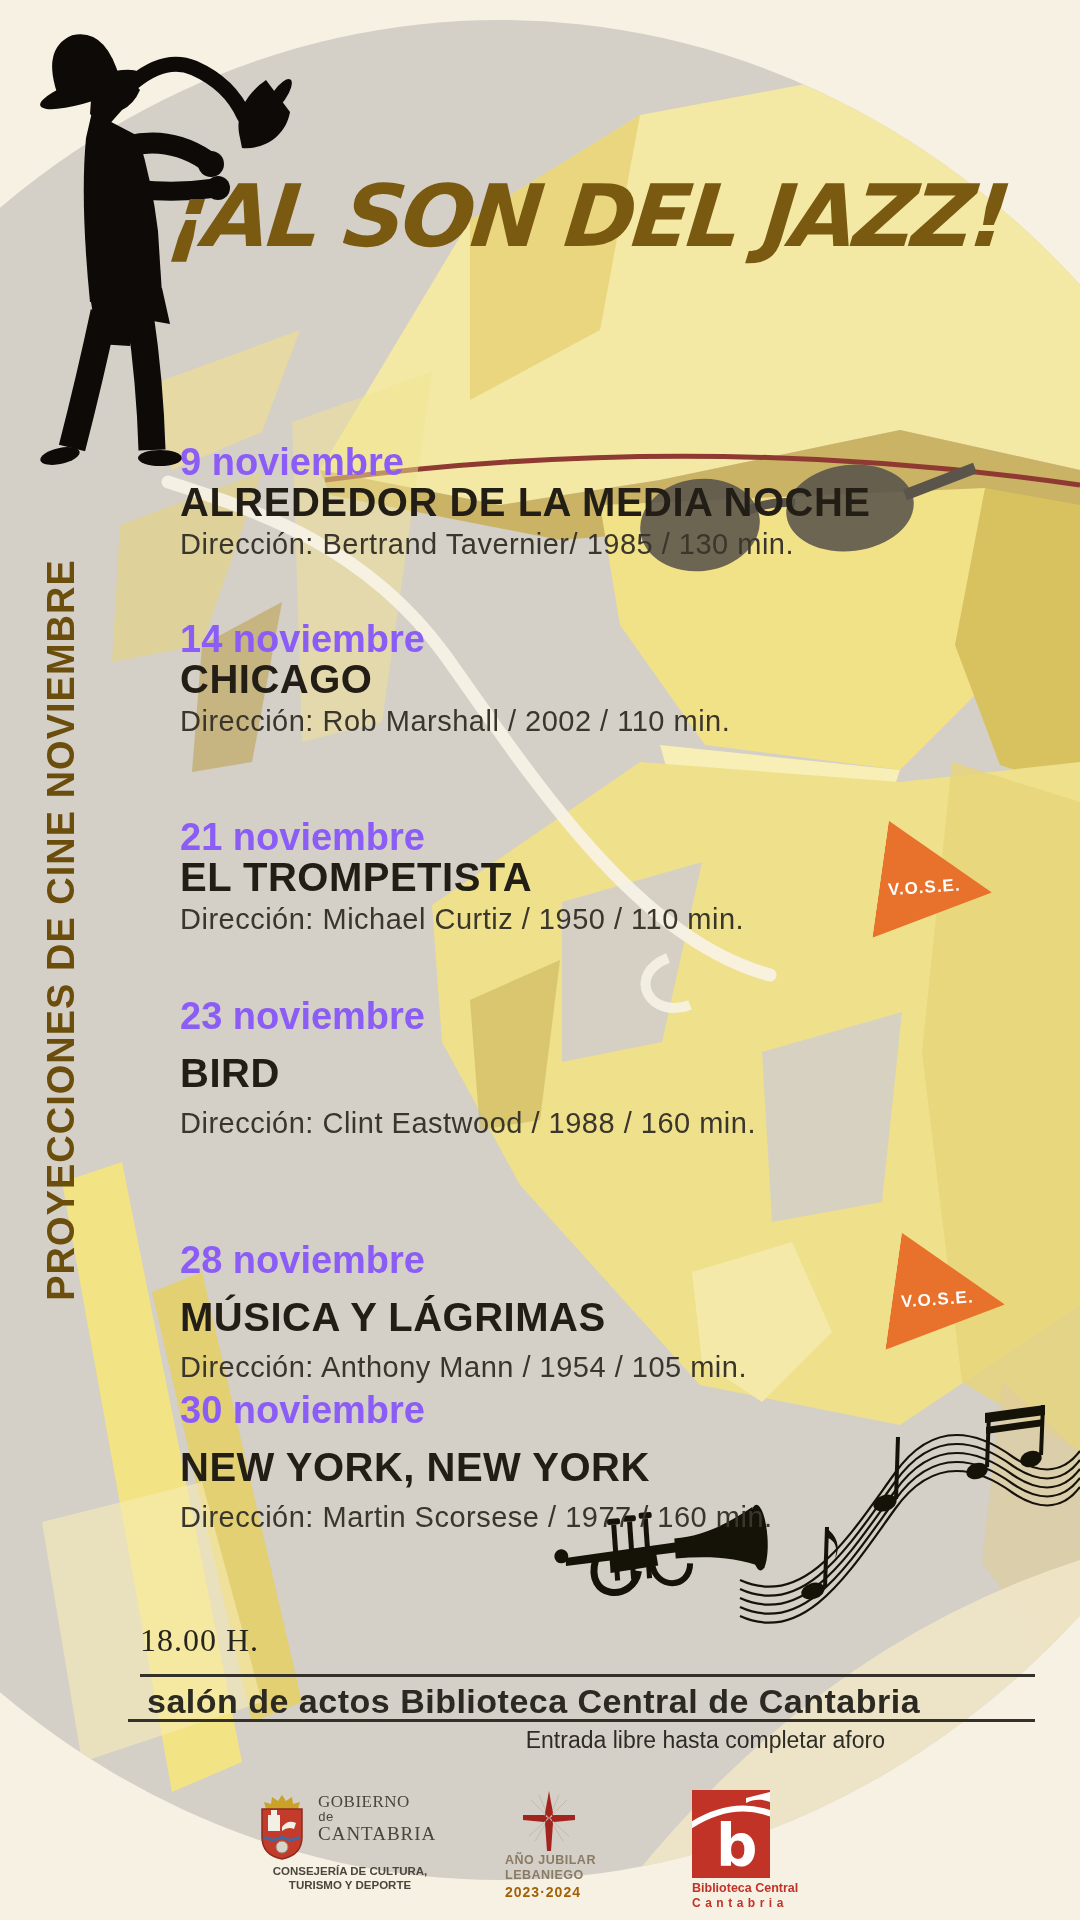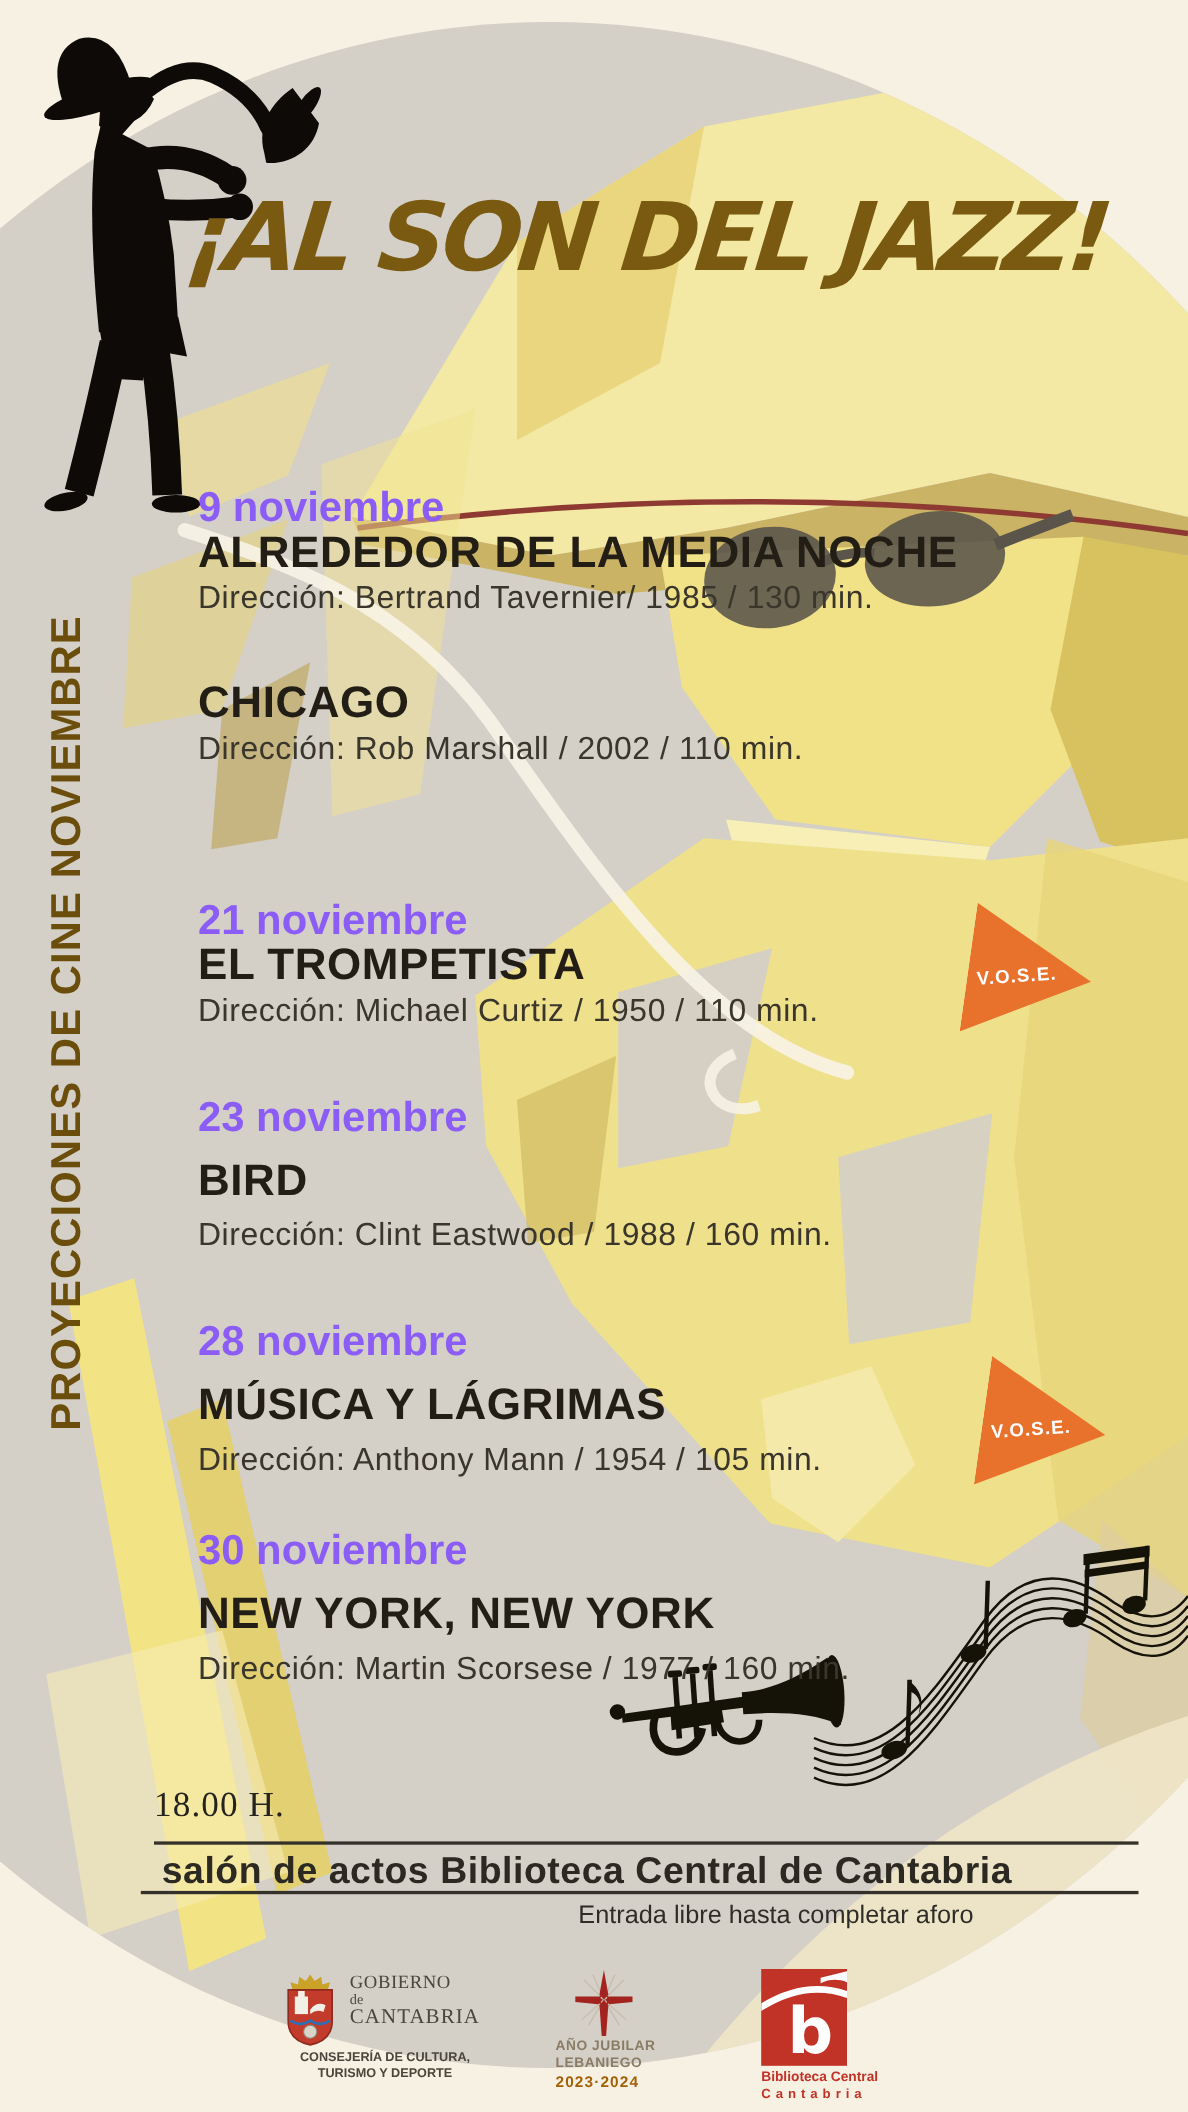--- a/index.html
+++ b/index.html
@@ -57,21 +57,21 @@
   .rule{position:absolute;height:3px;background:#34312B;z-index:10;}
   .rule1{left:140px;top:1674px;width:895px;}
   .rule2{left:128px;top:1719px;width:907px;}
   .venue{position:absolute;left:147px;top:1682px;z-index:10;font-size:34px;font-weight:700;letter-spacing:0.5px;color:#2B2921;white-space:nowrap;}
   .admission{position:absolute;left:300px;width:585px;top:1727px;z-index:10;font-size:23px;color:#2E2C26;text-align:right;}
   
   .logo-gob{position:absolute;left:252px;top:1793px;width:196px;z-index:10;}
   .gob-row{display:flex;align-items:flex-start;}
   .gob-text{margin-left:6px;font-family:"Liberation Serif",serif;color:#4A463C;line-height:1.05;}
   .gob-l1{font-size:17px;letter-spacing:0.5px;}
-  .gob-l2{font-size:13px;}
+  .gob-l2{font-size:13px;font-family:Liberation Mono, monospace;}
   .gob-l3{font-size:19px;letter-spacing:1px;}
   .gob-caption{margin-top:3px;font-size:11.5px;font-weight:700;color:#4A463C;text-align:center;line-height:1.25;}
   .logo-jub{position:absolute;left:505px;top:1791px;width:130px;z-index:10;text-align:left;}
   .jub-cross{display:block;margin-left:12px;}
   .jub-l1,.jub-l2{font-size:12.5px;font-weight:700;color:#8A7B65;letter-spacing:0.5px;line-height:1.2;}
   .jub-l3{font-size:14px;font-weight:700;color:#a16207;font-family:Liberation Sans, sans-serif;letter-spacing:1px;margin-top:1px;}
   .logo-bib{position:absolute;left:692px;top:1790px;width:120px;z-index:10;}
   .bib-box{position:relative;width:78px;height:88px;background:#C13227;overflow:hidden;}
   .bib-letter{position:absolute;left:24px;top:22px;color:#fff;font-size:58px;font-weight:700;font-family:"DejaVu Sans",sans-serif;}
   .bib-swoosh{position:absolute;left:0;top:0;}
@@ -160,34 +160,35 @@
   <div class="title">¡AL SON DEL JAZZ!</div>
 
   <div class="vertical">PROYECCIONES DE CINE NOVIEMBRE</div>
 
   <div class="screening g1" style="top:442px">
     <div class="s-date">9 noviembre</div>
     <div class="s-film">ALREDEDOR DE LA MEDIA NOCHE</div>
     <div class="s-dir">Dirección: Bertrand Tavernier/ 1985 / 130 min.</div>
   </div>
   <div class="screening g1" style="top:619px">
+    <div class="s-date">14 noviembre</div>
     <div class="s-film">CHICAGO</div>
     <div class="s-dir">Dirección: Rob Marshall / 2002 / 110 min.</div>
   </div>
   <div class="screening g1" style="top:817px">
     <div class="s-date">21 noviembre</div>
     <div class="s-film">EL TROMPETISTA</div>
     <div class="s-dir">Dirección: Michael Curtiz / 1950 / 110 min.</div>
   </div>
   <div class="screening g2" style="top:996px">
     <div class="s-date">23 noviembre</div>
     <div class="s-film">BIRD</div>
     <div class="s-dir">Dirección: Clint Eastwood / 1988 / 160 min.</div>
   </div>
-  <div class="screening g2" style="top:1200px">
+  <div class="screening g2" style="top:1240px">
     <div class="s-date">28 noviembre</div>
     <div class="s-film">MÚSICA Y LÁGRIMAS</div>
     <div class="s-dir">Dirección: Anthony Mann / 1954 / 105 min.</div>
   </div>
   <div class="screening g2" style="top:1390px">
     <div class="s-date">30 noviembre</div>
     <div class="s-film">NEW YORK, NEW YORK</div>
     <div class="s-dir">Dirección: Martin Scorsese / 1977 / 160 min.</div>
   </div>
 

